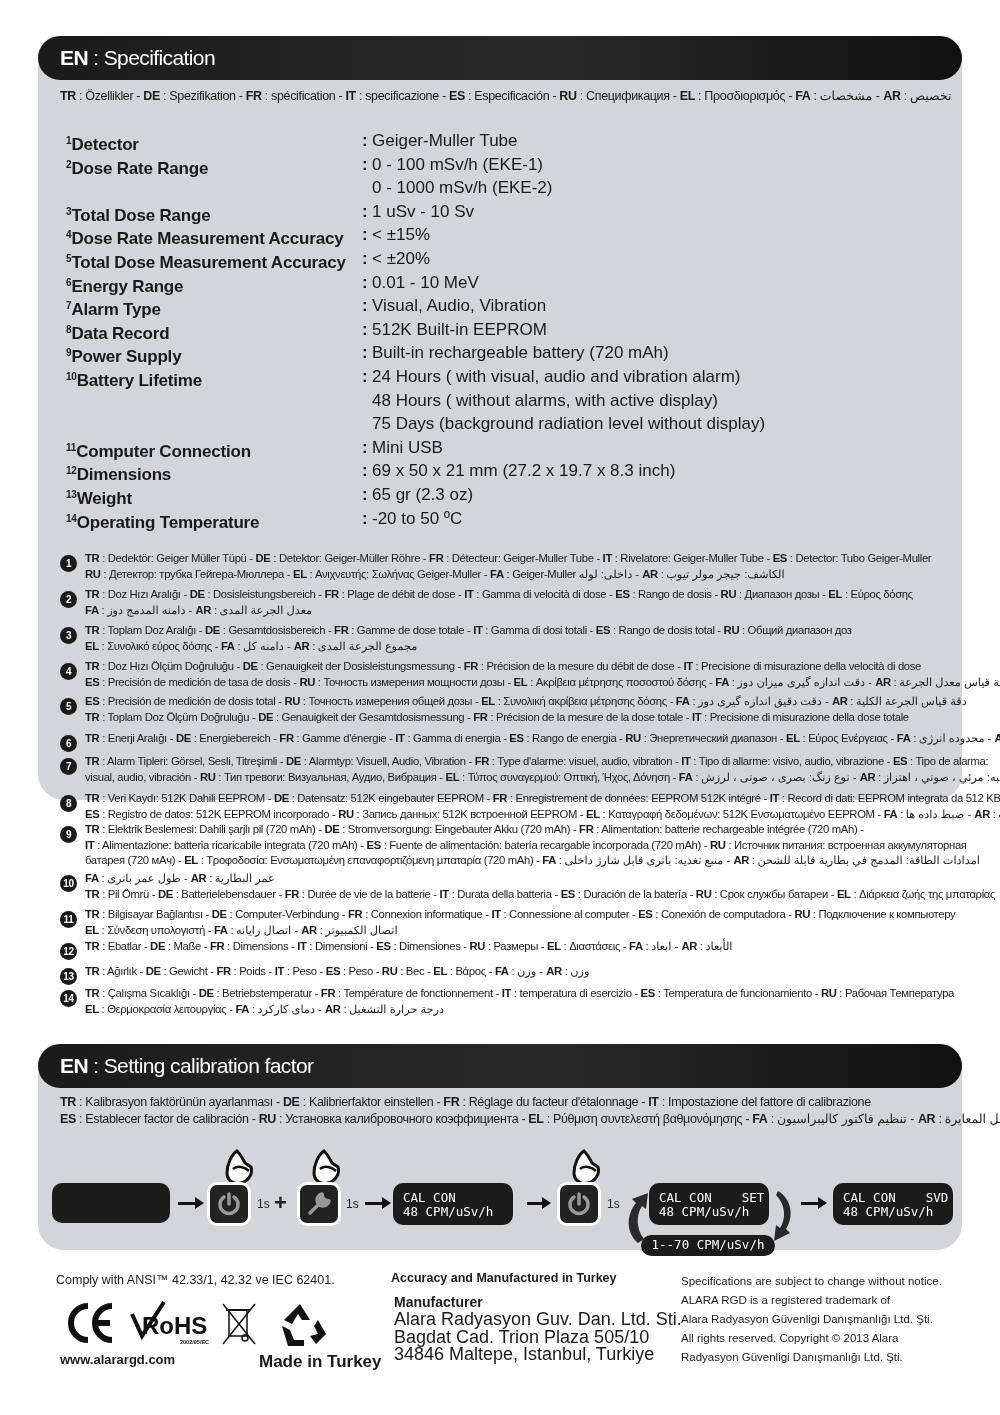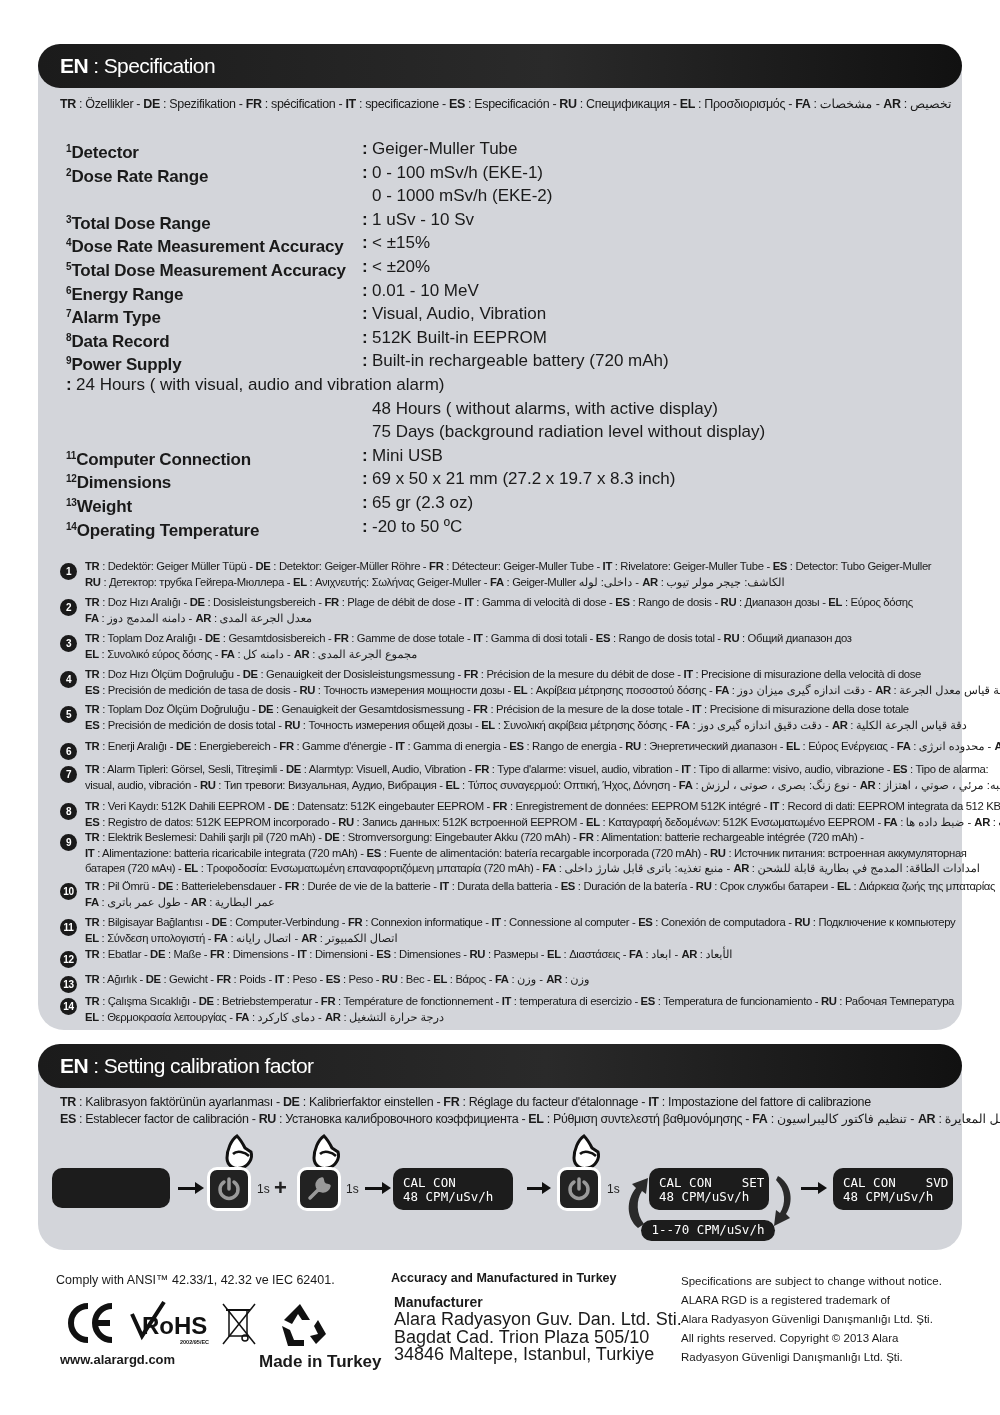--- a/index.html
+++ b/index.html
@@ -1,20 +1,20 @@
 <!DOCTYPE html>
 <html><head>
 <meta charset="utf-8">
 <style>
   * { box-sizing: border-box; margin: 0; padding: 0; }
   html, body { width: 1000px; height: 1415px; background: #ffffff; overflow: hidden; }
   body { font-family: "Liberation Sans", sans-serif; color: #1a1a1a; position: relative; }
 
   .panel { position: absolute; left: 38px; width: 924px; background: #d3d5da; border-radius: 26px; }
-  .panel-spec { top: 44px; height: 986px; }
+  .panel-spec { top: 36px; height: 764px; }
   .panel-cal { top: 1044px; height: 206px; }
 
   .header-bar { position: absolute; left: 0; top: 0; width: 924px; height: 44px; border-radius: 22px;
     background: linear-gradient(90deg, #1b1b1b 0%, #2a2a2a 55%, #111 100%); color: #fff;
     font-family: "Liberation Sans", sans-serif; font-size: 21px; line-height: 44px; padding-left: 22px; letter-spacing: -0.6px; }
   .header-bar b { font-weight: bold; }
 
   .translations { position: absolute; left: 22px; font-size: 12.5px; letter-spacing: -0.35px; color: #1a1a1a; white-space: nowrap; }
   .translations b { font-weight: bold; }
 
@@ -26,21 +26,21 @@
   .spec-value { padding-left: 0px; }
 
   .notes { position: absolute; left: 22px; top: 515px; width: 890px; }
   .note { position: absolute; left: 0; display: flex; font-size: 11.3px; letter-spacing: -0.35px; line-height: 15.5px; }
   .note-badge { width: 17px; height: 17px; border-radius: 50%; background: #1a1a1a; color: #fff; font-size: 10px; font-weight: bold;
     display: flex; align-items: center; justify-content: center; margin-right: 8px; flex-shrink: 0; margin-top: 4px; }
   .note-text b { font-weight: bold; }
   .note-text div { white-space: nowrap; }
 
   
-  .flow { position: absolute; left: 0; top: 0; width: 808px; height: 206px; }
+  .flow { position: absolute; left: 0; top: 15px; width: 808px; height: 206px; }
   .lcd { position: absolute; background: #1c1c1c; border-radius: 10px; color: #fff; font-family: "DejaVu Sans Mono", monospace; font-size: 12.5px; line-height: 14px; padding: 8px 0 12px 10px; white-space: pre; }
   .arrow { position: absolute; height: 3px; background: #111; }
   .arrow::after { content: ""; position: absolute; right: -6px; top: -5px; border-left: 9px solid #111; border-top: 6.5px solid transparent; border-bottom: 6.5px solid transparent; }
   .btn { position: absolute; width: 44px; height: 44px; border-radius: 10px; background: #222; border: 3px solid #fff; display: flex; align-items: center; justify-content: center; }
   .finger { position: absolute; }
   .small-label { position: absolute; font-size: 12px; color: #222; }
   .plus { position: absolute; font-size: 22px; color: #222; font-weight: bold; }
   .pill { position: absolute; background: #1c1c1c; color: #fff; border-radius: 14px; font-family: "DejaVu Sans Mono", monospace; font-size: 12.5px; text-align: center; line-height: 20px; }
 
   
@@ -108,20 +108,21 @@
         <div class="spec-label"><sup>8</sup><span>Data Record</span></div>
         <div class="spec-colon">:</div>
         <div class="spec-value">512K Built-in EEPROM</div>
       </div>
       <div class="spec-row">
         <div class="spec-label"><sup>9</sup><span>Power Supply</span></div>
         <div class="spec-colon">:</div>
         <div class="spec-value">Built-in rechargeable battery (720 mAh)</div>
       </div>
       <div class="spec-row">
+        <div class="spec-label"><sup>10</sup><span>Battery Lifetime</span></div>
         <div class="spec-colon">:</div>
         <div class="spec-value">24 Hours ( with visual, audio and vibration alarm)</div>
       </div>
       <div class="spec-row">
         <div class="spec-label"></div>
         <div class="spec-colon"></div>
         <div class="spec-value">48 Hours ( without alarms, with active display)</div>
       </div>
       <div class="spec-row">
         <div class="spec-label"></div>
@@ -175,22 +176,22 @@
       <div class="note" style="top: 108px;">
         <div class="note-badge">4</div>
         <div class="note-text">
           <div><b>TR</b> : <span>Doz Hızı Ölçüm Doğruluğu</span> - <b>DE</b> : <span>Genauigkeit der Dosisleistungsmessung</span> - <b>FR</b> : <span>Précision de la mesure du débit de dose</span> - <b>IT</b> : <span>Precisione di misurazione della velocità di dose</span></div>
           <div><b>ES</b> : <span>Precisión de medición de tasa de dosis</span> - <b>RU</b> : <span>Точность измерения мощности дозы</span> - <b>EL</b> : <span>Ακρίβεια μέτρησης ποσοστού δόσης</span> - <b>FA</b> : <span>دقت اندازه گیری میزان دوز</span> - <b>AR</b> : <span>دقة قياس معدل الجرعة</span></div>
         </div>
       </div>
       <div class="note" style="top: 143px;">
         <div class="note-badge">5</div>
         <div class="note-text">
+          <div><b>ES</b> : <span>Precisión de medición de dosis total</span> - <b>RU</b> : <span>Точность измерения общей дозы</span> - <b>EL</b> : <span>Συνολική ακρίβεια μέτρησης δόσης</span> - <b>FA</b> : <span>دقت دقیق اندازه گیری دوز</span> - <b>AR</b> : <span>دقة قياس الجرعة الكلية</span></div>
           <div><b>TR</b> : <span>Toplam Doz Ölçüm Doğruluğu</span> - <b>DE</b> : <span>Genauigkeit der Gesamtdosismessung</span> - <b>FR</b> : <span>Précision de la mesure de la dose totale</span> - <b>IT</b> : <span>Precisione di misurazione della dose totale</span></div>
-          <div><b>ES</b> : <span>Precisión de medición de dosis total</span> - <b>RU</b> : <span>Точность измерения общей дозы</span> - <b>EL</b> : <span>Συνολική ακρίβεια μέτρησης δόσης</span> - <b>FA</b> : <span>دقت دقیق اندازه گیری دوز</span> - <b>AR</b> : <span>دقة قياس الجرعة الكلية</span></div>
         </div>
       </div>
       <div class="note" style="top: 180px;">
         <div class="note-badge">6</div>
         <div class="note-text">
           <div><b>TR</b> : <span>Enerji Aralığı</span> - <b>DE</b> : <span>Energiebereich</span> - <b>FR</b> : <span>Gamme d'énergie</span> - <b>IT</b> : <span>Gamma di energia</span> - <b>ES</b> : <span>Rango de energia</span> - <b>RU</b> : <span>Энергетический диапазон</span> - <b>EL</b> : <span>Εύρος Ενέργειας</span> - <b>FA</b> : <span>محدوده انرژی</span> - <b>AR</b> : </div>
         </div>
       </div>
       <div class="note" style="top: 203px;">
         <div class="note-badge">7</div>
@@ -210,22 +211,22 @@
         <div class="note-badge">9</div>
         <div class="note-text">
           <div><b>TR</b> : <span>Elektrik Beslemesi: Dahili şarjlı pil (720 mAh)</span> - <b>DE</b> : <span>Stromversorgung: Eingebauter Akku (720 mAh)</span> - <b>FR</b> : <span>Alimentation: batterie rechargeable intégrée (720 mAh) -</span></div>
           <div><b>IT</b> : <span>Alimentazione: batteria ricaricabile integrata (720 mAh)</span> - <b>ES</b> : <span>Fuente de alimentación: batería recargable incorporada (720 mAh)</span> - <b>RU</b> : <span>Источник питания: встроенная аккумуляторная</span></div>
           <div><span>батарея (720 мАч)</span> - <b>EL</b> : <span>Τροφοδοσία: Ενσωματωμένη επαναφορτιζόμενη μπαταρία (720 mAh)</span> - <b>FA</b> : <span>منبع تغذیه: باتری قابل شارژ داخلی</span> - <b>AR</b> : <span>امدادات الطاقة: المدمج في بطارية قابلة للشحن</span></div>
         </div>
       </div>
       <div class="note" style="top: 320px;">
         <div class="note-badge">10</div>
         <div class="note-text">
+          <div><b>FA</b> : <span>طول عمر باتری</span> - <b>AR</b> : <span>عمر البطارية</span></div>
           <div><b>TR</b> : <span>Pil Ömrü</span> - <b>DE</b> : <span>Batterielebensdauer</span> - <b>FR</b> : <span>Durée de vie de la batterie</span> - <b>IT</b> : <span>Durata della batteria</span> - <b>ES</b> : <span>Duración de la batería</span> - <b>RU</b> : <span>Срок службы батареи</span> - <b>EL</b> : <span>Διάρκεια ζωής της μπαταρίας</span></div>
-          <div><b>FA</b> : <span>طول عمر باتری</span> - <b>AR</b> : <span>عمر البطارية</span></div>
         </div>
       </div>
       <div class="note" style="top: 356px;">
         <div class="note-badge">11</div>
         <div class="note-text">
           <div><b>TR</b> : <span>Bilgisayar Bağlantısı</span> - <b>DE</b> : <span>Computer-Verbindung</span> - <b>FR</b> : <span>Connexion informatique</span> - <b>IT</b> : <span>Connessione al computer</span> - <b>ES</b> : <span>Conexión de computadora</span> - <b>RU</b> : <span>Подключение к компьютеру</span></div>
           <div><b>EL</b> : <span>Σύνδεση υπολογιστή</span> - <b>FA</b> : <span>اتصال رایانه</span> - <b>AR</b> : <span>اتصال الكمبيوتر</span></div>
         </div>
       </div>
       <div class="note" style="top: 388px;">

